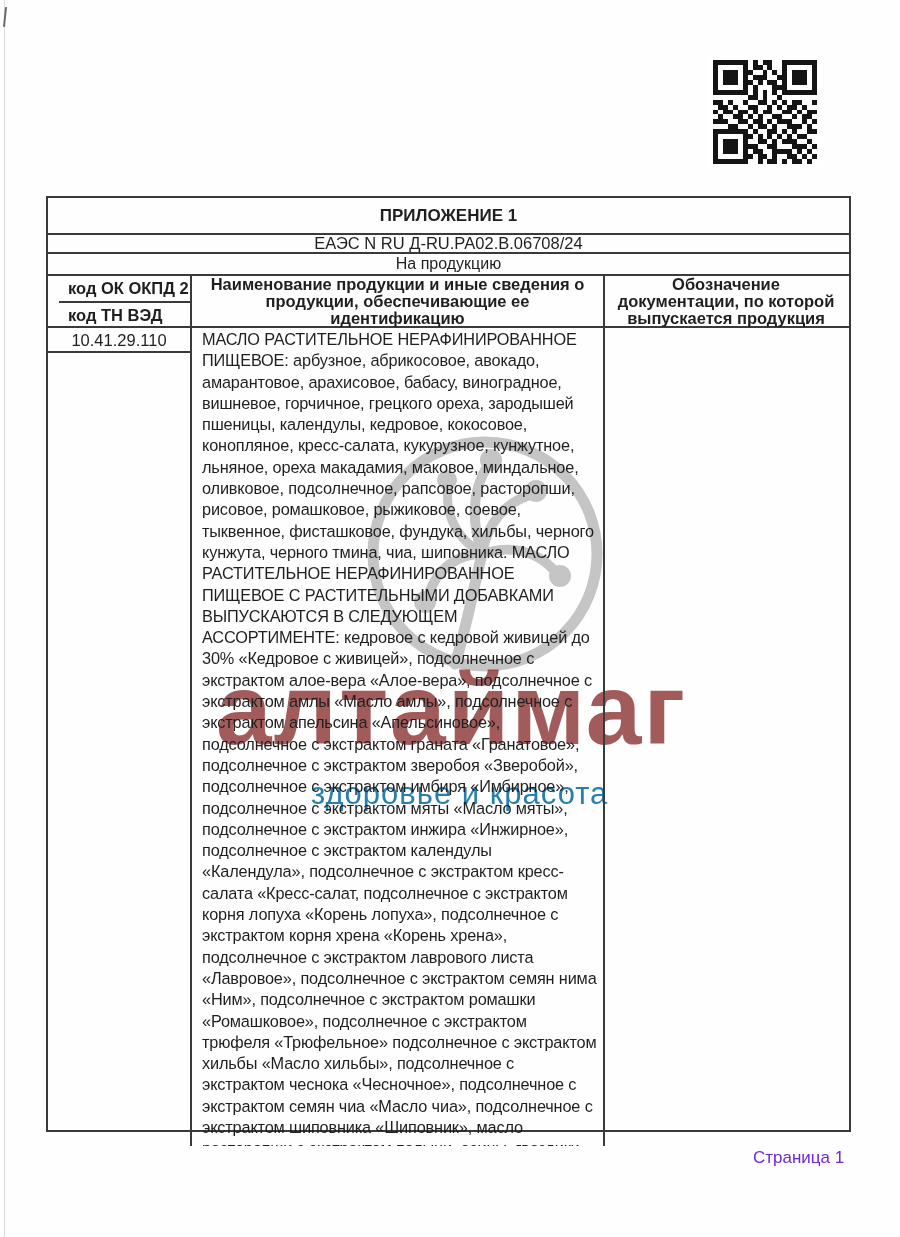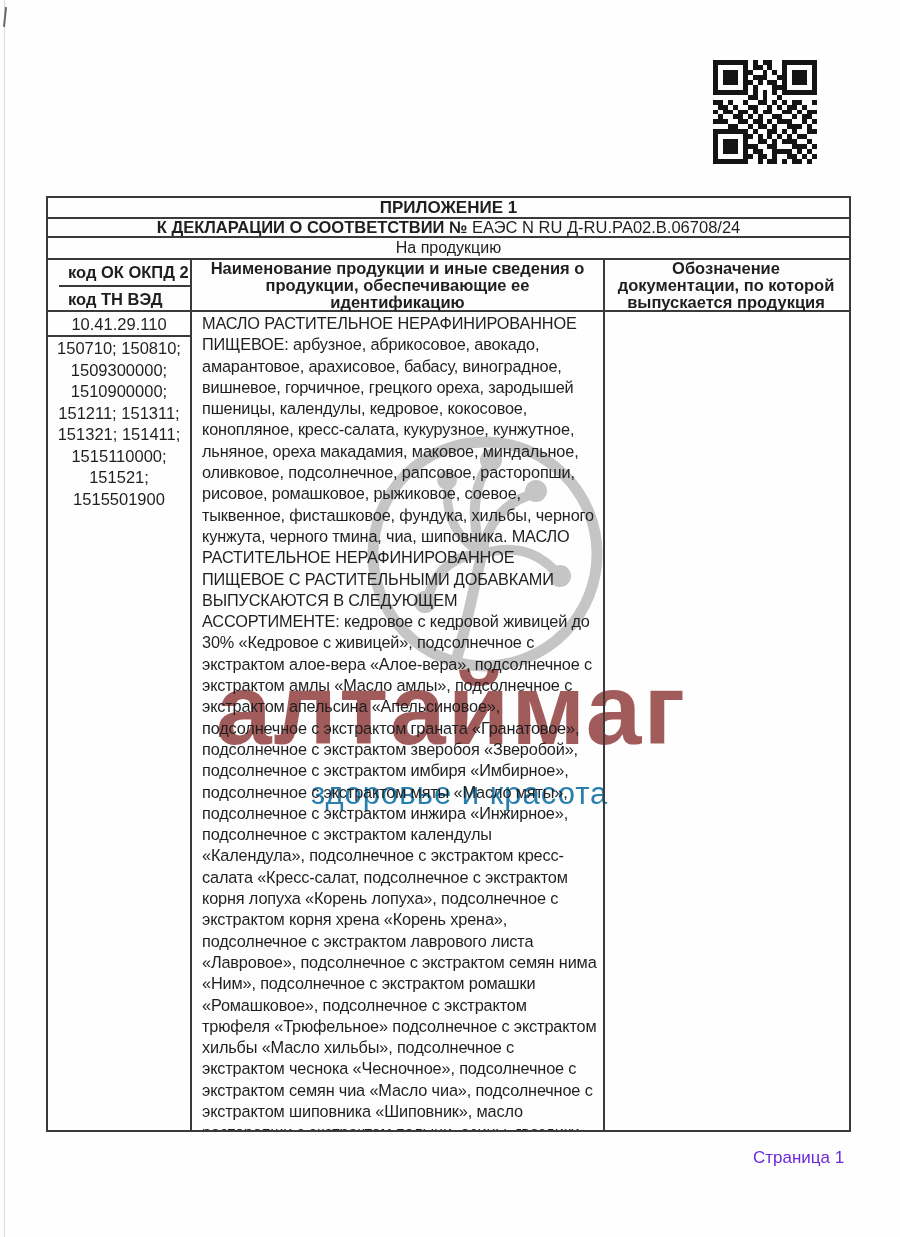--- a/index.html
+++ b/index.html
@@ -33,21 +33,21 @@
   
   .qr{position:absolute;left:708px;top:55px;width:114px;height:114px;z-index:2;background:#fff;}
 
   
   .doc-table{
     position:absolute;left:46px;top:196px;width:805px;height:936px;
     border:2px solid #3a3a3a;z-index:3;box-sizing:border-box;
     background:transparent;
   }
   .row{box-sizing:border-box;border-bottom:2px solid #3a3a3a;}
-  .r-title{height:21px;display:flex;align-items:center;justify-content:center;
+  .r-title{height:37px;display:flex;align-items:center;justify-content:center;
     font-weight:bold;font-size:17px;}
   .r-decl{height:19px;display:flex;align-items:center;justify-content:center;
     font-size:16.5px;white-space:pre;}
   .r-decl .lbl{font-weight:bold;}
   .r-sub{height:22px;display:flex;align-items:center;justify-content:center;font-size:16px;}
   .r-head{height:52px;display:grid;grid-template-columns:144px 413px 242px;}
   .r-body{height:818px;display:grid;grid-template-columns:144px 413px 242px;border-bottom:none;}
   .c1,.c2{border-right:2px solid #3a3a3a;box-sizing:border-box;}
   .c3{box-sizing:border-box;}
 
@@ -340,47 +340,37 @@
       <rect x="16" y="20" width="1" height="1" fill="#141414"></rect>
       <rect x="17" y="20" width="1" height="1" fill="#141414"></rect>
       <rect x="19" y="20" width="1" height="1" fill="#141414"></rect>
     </svg>
 
   <div class="doc-table">
 
     <div class="row r-title">ПРИЛОЖЕНИЕ 1</div>
 
     <div class="row r-decl">
-      <span class="lbl">К ДЕКЛАРАЦИИ О СООТВЕТСТВИИ № </span><span>ЕАЭС N RU Д-RU.РА02.В.06708/24</span>
+      <span>ЕАЭС N RU Д-RU.РА02.В.06708/24</span>
     </div>
 
     <div class="row r-sub">На продукцию</div>
 
     <div class="row r-head">
       <div class="c1 h-c1">
         <div class="sub first">код ОК ОКПД 2</div>
         <div class="sub">код ТН ВЭД</div>
       </div>
       <div class="c2 h-center">Наименование продукции и иные сведения о продукции, обеспечивающие ее идентификацию</div>
       <div class="c3 h-center">Обозначение документации, по которой выпускается продукция</div>
     </div>
 
     <div class="row r-body">
       <div class="c1 b-c1">
         <div class="okpd">10.41.29.110</div>
-        <div class="tnved">
-            <div>150710; 150810;</div>
-            <div>1509300000;</div>
-            <div>1510900000;</div>
-            <div>151211; 151311;</div>
-            <div>151321; 151411;</div>
-            <div>1515110000;</div>
-            <div>151521;</div>
-            <div>1515501900</div>
-          </div>
       </div>
       <div class="c2 b-c2">МАСЛО РАСТИТЕЛЬНОЕ НЕРАФИНИРОВАННОЕ ПИЩЕВОЕ: арбузное, абрикосовое, авокадо, амарантовое, арахисовое, бабасу, виноградное, вишневое, горчичное, грецкого ореха, зародышей пшеницы, календулы, кедровое, кокосовое, конопляное, кресс-салата, кукурузное, кунжутное, льняное, ореха макадамия, маковое, миндальное, оливковое, подсолнечное, рапсовое, расторопши, рисовое, ромашковое, рыжиковое, соевое, тыквенное, фисташковое, фундука, хильбы, черного кунжута, черного тмина, чиа, шиповника. МАСЛО РАСТИТЕЛЬНОЕ НЕРАФИНИРОВАННОЕ ПИЩЕВОЕ С РАСТИТЕЛЬНЫМИ ДОБАВКАМИ ВЫПУСКАЮТСЯ В СЛЕДУЮЩЕМ АССОРТИМЕНТЕ: кедровое с кедровой живицей до 30% «Кедровое с живицей», подсолнечное с экстрактом алое-вера «Алое-вера», подсолнечное с экстрактом амлы «Масло амлы», подсолнечное с экстрактом апельсина «Апельсиновое», подсолнечное с экстрактом граната «Гранатовое», подсолнечное с экстрактом зверобоя «Зверобой», подсолнечное с экстрактом имбиря «Имбирное», подсолнечное с экстрактом мяты «Масло мяты», подсолнечное с экстрактом инжира «Инжирное», подсолнечное с экстрактом календулы «Календула», подсолнечное с экстрактом кресс-салата «Кресс-салат, подсолнечное с экстрактом корня лопуха «Корень лопуха», подсолнечное с экстрактом корня хрена «Корень хрена», подсолнечное с экстрактом лаврового листа «Лавровое», подсолнечное с экстрактом семян нима «Ним», подсолнечное с экстрактом ромашки «Ромашковое», подсолнечное с экстрактом трюфеля «Трюфельное» подсолнечное с экстрактом хильбы «Масло хильбы», подсолнечное с экстрактом чеснока «Чесночное», подсолнечное с экстрактом семян чиа «Масло чиа», подсолнечное с экстрактом шиповника «Шиповник», масло расторопши с экстрактом полыни, осины, гвоздики. МАСЛО-СМЕСИ ПИЩЕВЫЕ ВЫПУСКАЮТСЯ В СЛЕДУЮЩЕМ АССОРТИМЕНТЕ: масло облепиховое с добавлением подсолнечного «Облепиховое» с массовой долей суммы каротиноидов до200 мг%,</div>
     </div>
 
   </div>
 
   <div class="page-number">Страница 1</div>
 
 </div>
 

